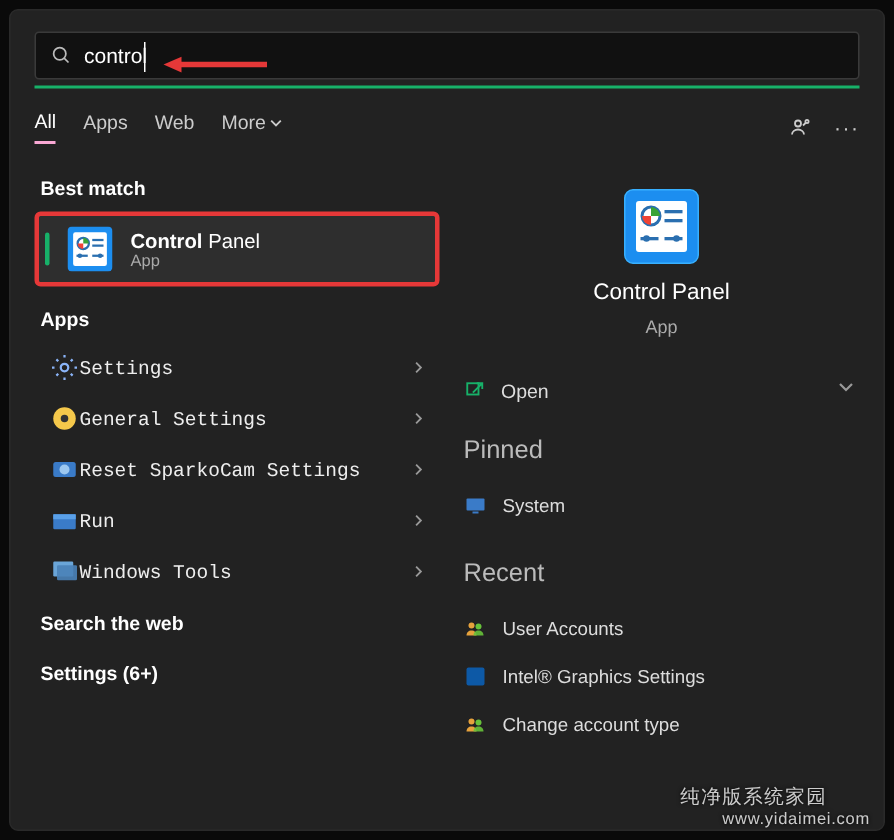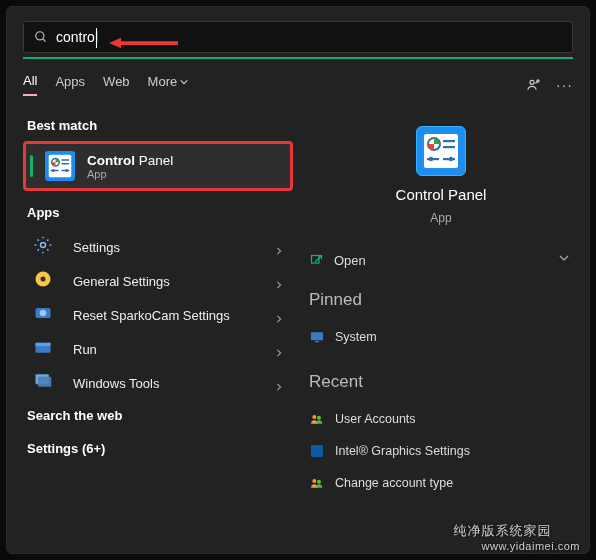--- a/index.html
+++ b/index.html
@@ -46,22 +46,22 @@
     display: flex; align-items: center; gap: 12px; padding: 8px 10px;
     background: #2e2e2e; border-radius: 4px; border: 3px solid #e63838; height:50px;
   }
   .bestmatch-item .bm-icon { width: 30px; height: 30px; }
   .bestmatch-item .title { font-size: 13.5px; color: #fff; }
   .bestmatch-item .title b { font-weight: 700; }
   .bestmatch-item .sub { font-size: 11px; color: #aaa; }
   .bestmatch-item .bar { width: 3px; height: 22px; background: #17b169; border-radius: 2px; margin-left:-6px; }
 
   .row {
-    display: flex; align-items: flex-end; gap: 20px; padding: 7px 10px;
-    border-radius: 4px; font-size: 13px; color: #eee; cursor: pointer;
+    display: flex; align-items: center; gap: 0; padding: 7px 10px;
+    border-radius: 4px; font-size: 13px; color: #eee; cursor: pointer; font-family: Liberation Mono, monospace;
   }
   .row .rowicon { width: 20px; height: 20px; flex-shrink: 0; display:flex; align-items:center; justify-content:center;}
   .row .label { flex: 1; }
   .row .chev { width: 8px; height: 8px; color: #999; }
   .hint { color: #888; font-size: 12px; margin-left: 4px; }
 
   
   .preview-top { display: flex; flex-direction: column; align-items: center; gap: 8px; margin-top: 6px; }
   .big-icon { width: 50px; height: 50px; background: #1c8ef0; border-radius: 6px; display: flex; align-items: center; justify-content: center; border:1px solid #38b0ff; }
   .big-icon svg { width: 40px; height: 40px; }

